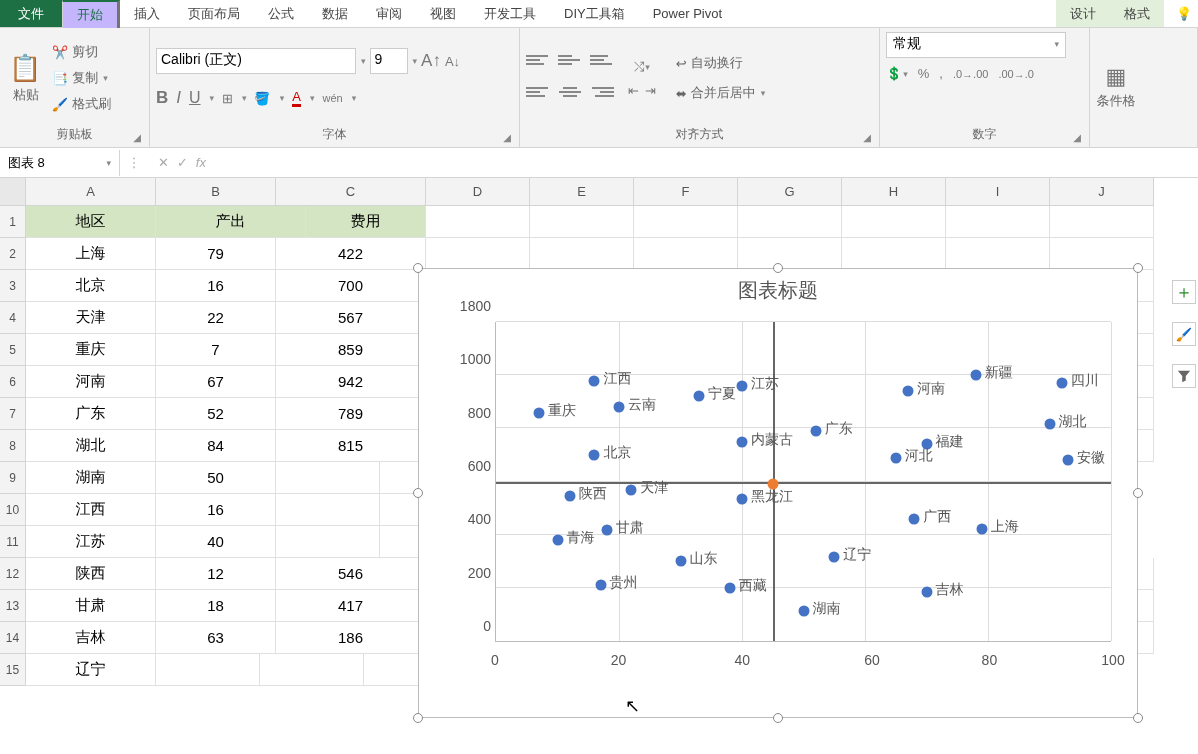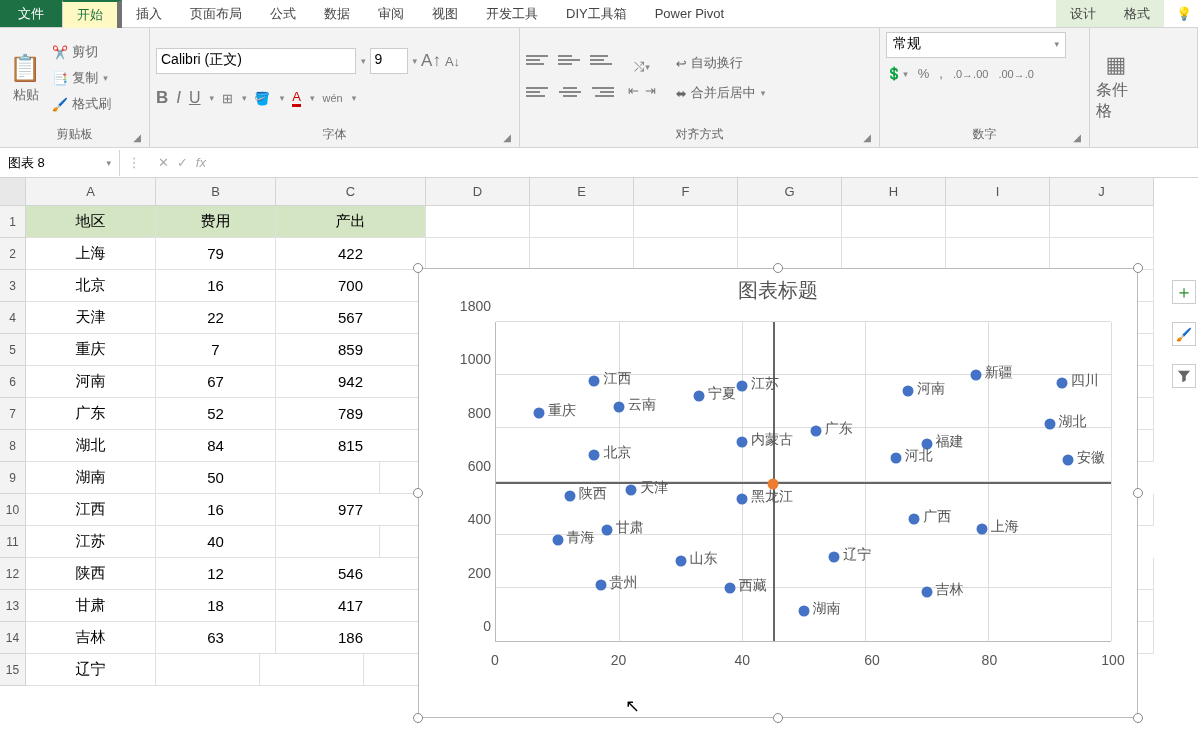--- a/index.html
+++ b/index.html
@@ -2,21 +2,21 @@
 <html><head>
 <meta charset="utf-8">
 <style>
 * { box-sizing: border-box; margin: 0; padding: 0; }
 body { font-family: "Microsoft YaHei", sans-serif; font-size: 13px; background: #fff; width: 1198px; height: 754px; overflow: hidden; position: relative; }
 
 
 .ribbon-tabs { display: flex; height: 28px; background: #fff; border-bottom: 1px solid #d4d4d4; align-items: stretch; }
 .tab { padding: 4px 14px; cursor: pointer; color: #444; display: flex; align-items: center; }
 .tab-file { background: #1d7044; color: #fff; padding: 4px 18px; }
-.tab-active { background: #fef9c3; border-top: 2px solid #1d7044; border-left: 1px solid #d4d4d4; border-right: 5px solid #737373; margin-bottom: -1px; color: #1d7044; font-weight: 500; }
+.tab-active { background: #c4b5fd; border-top: 2px solid #1d7044; border-left: 1px solid #d4d4d4; border-right: 3px solid #737373; margin-bottom: -1px; color: #1d7044; font-weight: 500; }
 .tab-context { background: #e2efda; color: #444; }
 .tab-help { margin-left: 6px; width: 24px; justify-content: center; }
 
 
 .ribbon { display: flex; height: 120px; background: #f3f3f3; border-bottom: 1px solid #d4d4d4; }
 .group { border-right: 1px solid #d4d4d4; display: flex; flex-direction: column; padding: 4px 6px 2px; }
 .group-body { flex: 1; display: flex; align-items: center; gap: 4px; }
 .group-label { text-align: center; font-size: 12px; color: #666; padding: 2px 0; position: relative; }
 .group-label .launcher { position: absolute; right: 2px; bottom: 2px; font-size: 10px; color: #888; }
 
@@ -226,21 +226,21 @@
         <span class="ico" style="font-size:11px">.00→.0</span>
       </div>
     </div>
     <div class="group-label"><span>数字</span><span class="launcher">◢</span></div>
   </div>
 
   <div class="group" style="flex:1">
     <div class="group-body">
       <div class="big-btn">
         <span class="ico" style="font-size:22px">▦</span>
-        <span style="font-size:16px">条件格</span>
+        <span style="font-size:13px">条件格</span>
       </div>
     </div>
     <div class="group-label"></div>
   </div>
 </div>
 
 <div class="namebox-row">
   <div class="namebox">
       <span>图表 8</span>
       <span class="caret">▾</span>
@@ -282,22 +282,22 @@
         <div class="col-header" style="width:104px">E</div>
         <div class="col-header" style="width:104px">F</div>
         <div class="col-header" style="width:104px">G</div>
         <div class="col-header" style="width:104px">H</div>
         <div class="col-header" style="width:104px">I</div>
         <div class="col-header" style="width:104px">J</div>
       </div>
     <div class="data-rows" id="data-rows">
         <div class="data-row">
           <div class="cell hdr-cell" style="width:130px">地区</div>
+          <div class="cell hdr-cell" style="width:150px">产出</div>
           <div class="cell hdr-cell" style="width:120px">费用</div>
-          <div class="cell hdr-cell" style="width:150px">产出</div>
           <div class="cell " style="width:104px"></div>
           <div class="cell " style="width:104px"></div>
           <div class="cell " style="width:104px"></div>
           <div class="cell " style="width:104px"></div>
           <div class="cell " style="width:104px"></div>
           <div class="cell " style="width:104px"></div>
           <div class="cell " style="width:104px"></div>
         </div>
         <div class="data-row">
           <div class="cell" style="width:130px">上海</div>
@@ -390,21 +390,20 @@
           <div class="cell" style="width:104px"></div>
           <div class="cell" style="width:104px"></div>
           <div class="cell" style="width:104px"></div>
           <div class="cell" style="width:104px"></div>
           <div class="cell" style="width:104px"></div>
           <div class="cell" style="width:104px"></div>
         </div>
         <div class="data-row">
           <div class="cell" style="width:130px">江西</div>
           <div class="cell" style="width:120px">16</div>
-          <div class="cell" style="width:150px">977</div>
           <div class="cell" style="width:104px"></div>
           <div class="cell" style="width:104px"></div>
           <div class="cell" style="width:104px"></div>
           <div class="cell" style="width:104px"></div>
           <div class="cell" style="width:104px"></div>
           <div class="cell" style="width:104px"></div>
           <div class="cell" style="width:104px"></div>
         </div>
         <div class="data-row">
           <div class="cell" style="width:130px">江苏</div>

